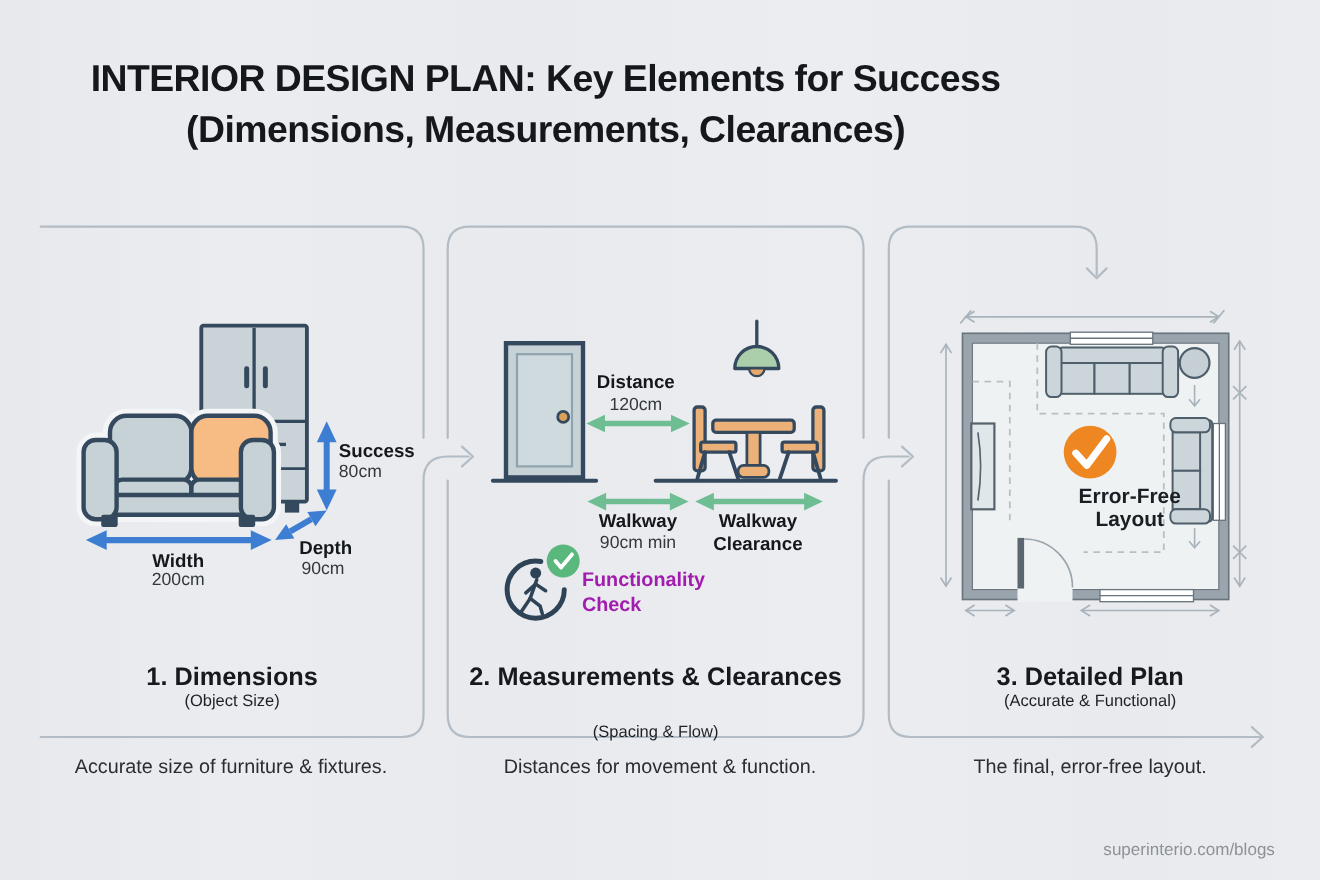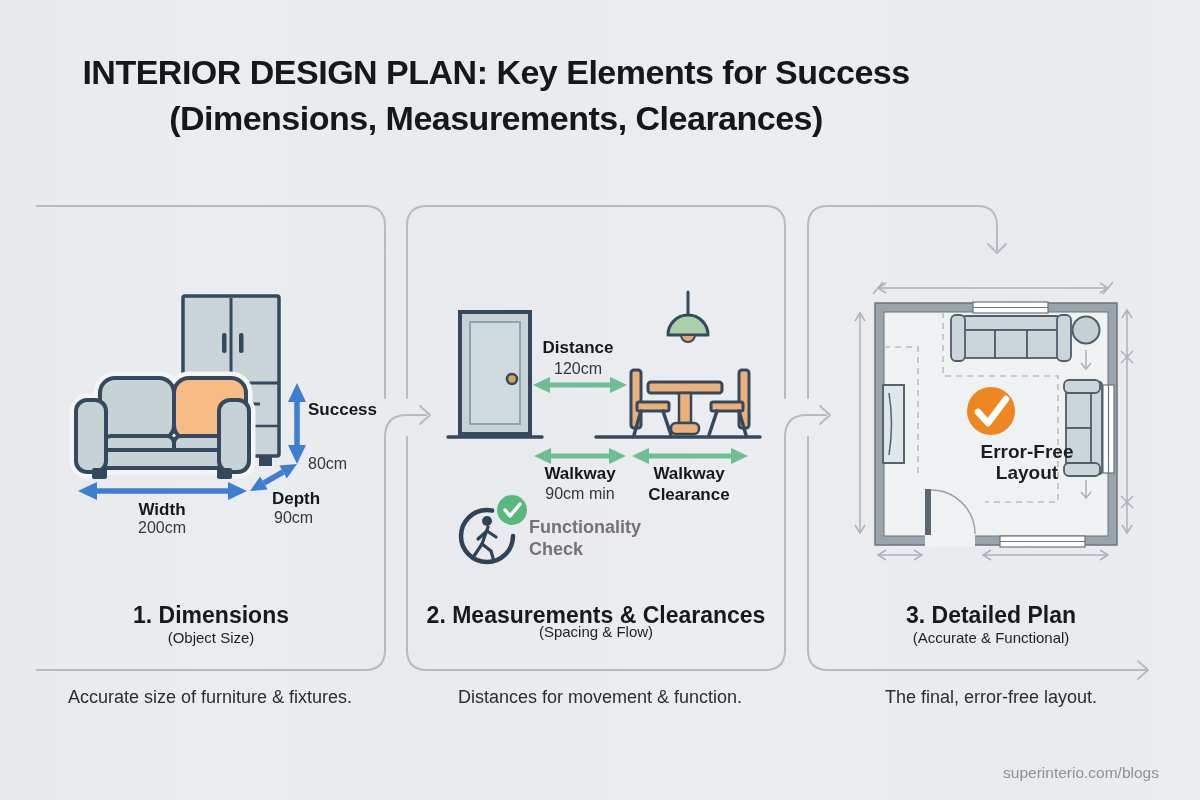--- a/index.html
+++ b/index.html
@@ -12,21 +12,21 @@
   .abs{position:absolute;}
   .cx{transform:translateX(-50%);white-space:nowrap;}
   .rt{white-space:nowrap;}
   .title-line{left:0;width:992px;text-align:center;font-size:34px;font-weight:700;
     letter-spacing:-0.5px;color:#15181b;}
   .h-bold{font-size:23px;font-weight:700;color:#17191c;}
   .h-reg{font-size:15px;font-weight:400;color:#1d2126;}
   .cap{font-size:18px;color:#2a2e33;}
   .lb{font-size:17px;font-weight:700;color:#14181c;}
   .lr{font-size:16px;font-weight:400;color:#33383d;}
-  .func{font-size:18px;font-weight:700;color:#737373;line-height:22px;}
+  .func{font-size:18px;font-weight:700;color:#a21caf;line-height:22px;}
   .badge-t{font-size:19px;font-weight:700;color:#1b1f24;margin-left:36px;}
   .url{font-size:15.5px;color:#8d9298;}
   svg{position:absolute;left:0;top:0;}
 </style>
 </head>
 <body>
 
 <svg width="1200" height="800" viewBox="0 0 1200 800">
 
   <g stroke="#b3bcc4" stroke-width="2" fill="none" stroke-linecap="round" stroke-linejoin="round">
@@ -241,42 +241,42 @@
       <circle cx="991" cy="411" r="24" fill="#ee8722"></circle>
       <path d="M 978 412 L 988 423 L 1006 399" fill="none" stroke="#ffffff" stroke-width="6.5" stroke-linecap="round" stroke-linejoin="round"></path>
     </g>
   </g>
 </svg>
 
 <div class="abs title-line" style="top:53px;">INTERIOR DESIGN PLAN: Key Elements for Success</div>
 <div class="abs title-line" style="top:99px;">(Dimensions, Measurements, Clearances)</div>
 
 <div class="abs rt lb" style="left:308px;top:400px;">Success</div>
-<div class="abs rt lr" style="left:308px;top:421px;margin-top:34px;">80cm</div>
+<div class="abs rt lr" style="left:308px;top:421px;">80cm</div>
 <div class="abs cx lb" style="left:162px;top:500px;">Width</div>
 <div class="abs cx lr" style="left:162px;top:519px;">200cm</div>
 <div class="abs rt lb" style="left:272px;top:489px;">Depth</div>
 <div class="abs rt lr" style="left:274px;top:509px;">90cm</div>
 
 <div class="abs cx lb" style="left:578px;top:338px;text-align:center;">Distance</div>
 <div class="abs cx lr" style="left:578px;top:360px;">120cm</div>
 <div class="abs cx lb" style="left:580px;top:464px;">Walkway</div>
 <div class="abs cx lr" style="left:580px;top:485px;">90cm min</div>
 <div class="abs cx lb" style="left:689px;top:464px;">Walkway</div>
 <div class="abs cx lb" style="left:689px;top:485px;">Clearance</div>
 <div class="abs rt func" style="left:529px;top:516px;">Functionality</div>
 <div class="abs rt func" style="left:529px;top:538px;">Check</div>
 
 <div class="abs cx badge-t" style="left:991px;top:441px;">Error-Free</div>
 <div class="abs cx badge-t" style="left:991px;top:462px;">Layout</div>
 
 <div class="abs cx h-bold" style="left:211px;top:602px;">1. Dimensions</div>
 <div class="abs cx h-reg" style="left:211px;top:629px;">(Object Size)</div>
 <div class="abs cx h-bold" style="left:596px;top:602px;">2. Measurements &amp; Clearances</div>
-<div class="abs cx h-reg" style="left:596px;top:623px;">(Spacing &amp; Flow)</div>
+<div class="abs cx h-reg" style="left:596px;top:657px;">(Spacing &amp; Flow)</div>
 <div class="abs cx h-bold" style="left:991px;top:602px;">3. Detailed Plan</div>
 <div class="abs cx h-reg" style="left:991px;top:629px;">(Accurate &amp; Functional)</div>
 
 <div class="abs cx cap" style="left:210px;top:687px;">Accurate size of furniture &amp; fixtures.</div>
 <div class="abs cx cap" style="left:600px;top:687px;">Distances for movement &amp; function.</div>
 <div class="abs cx cap" style="left:991px;top:687px;">The final, error-free layout.</div>
 
 <div class="abs rt url" style="right:41px;top:764px;">superinterio.com/blogs</div>
 
 </body></html>

